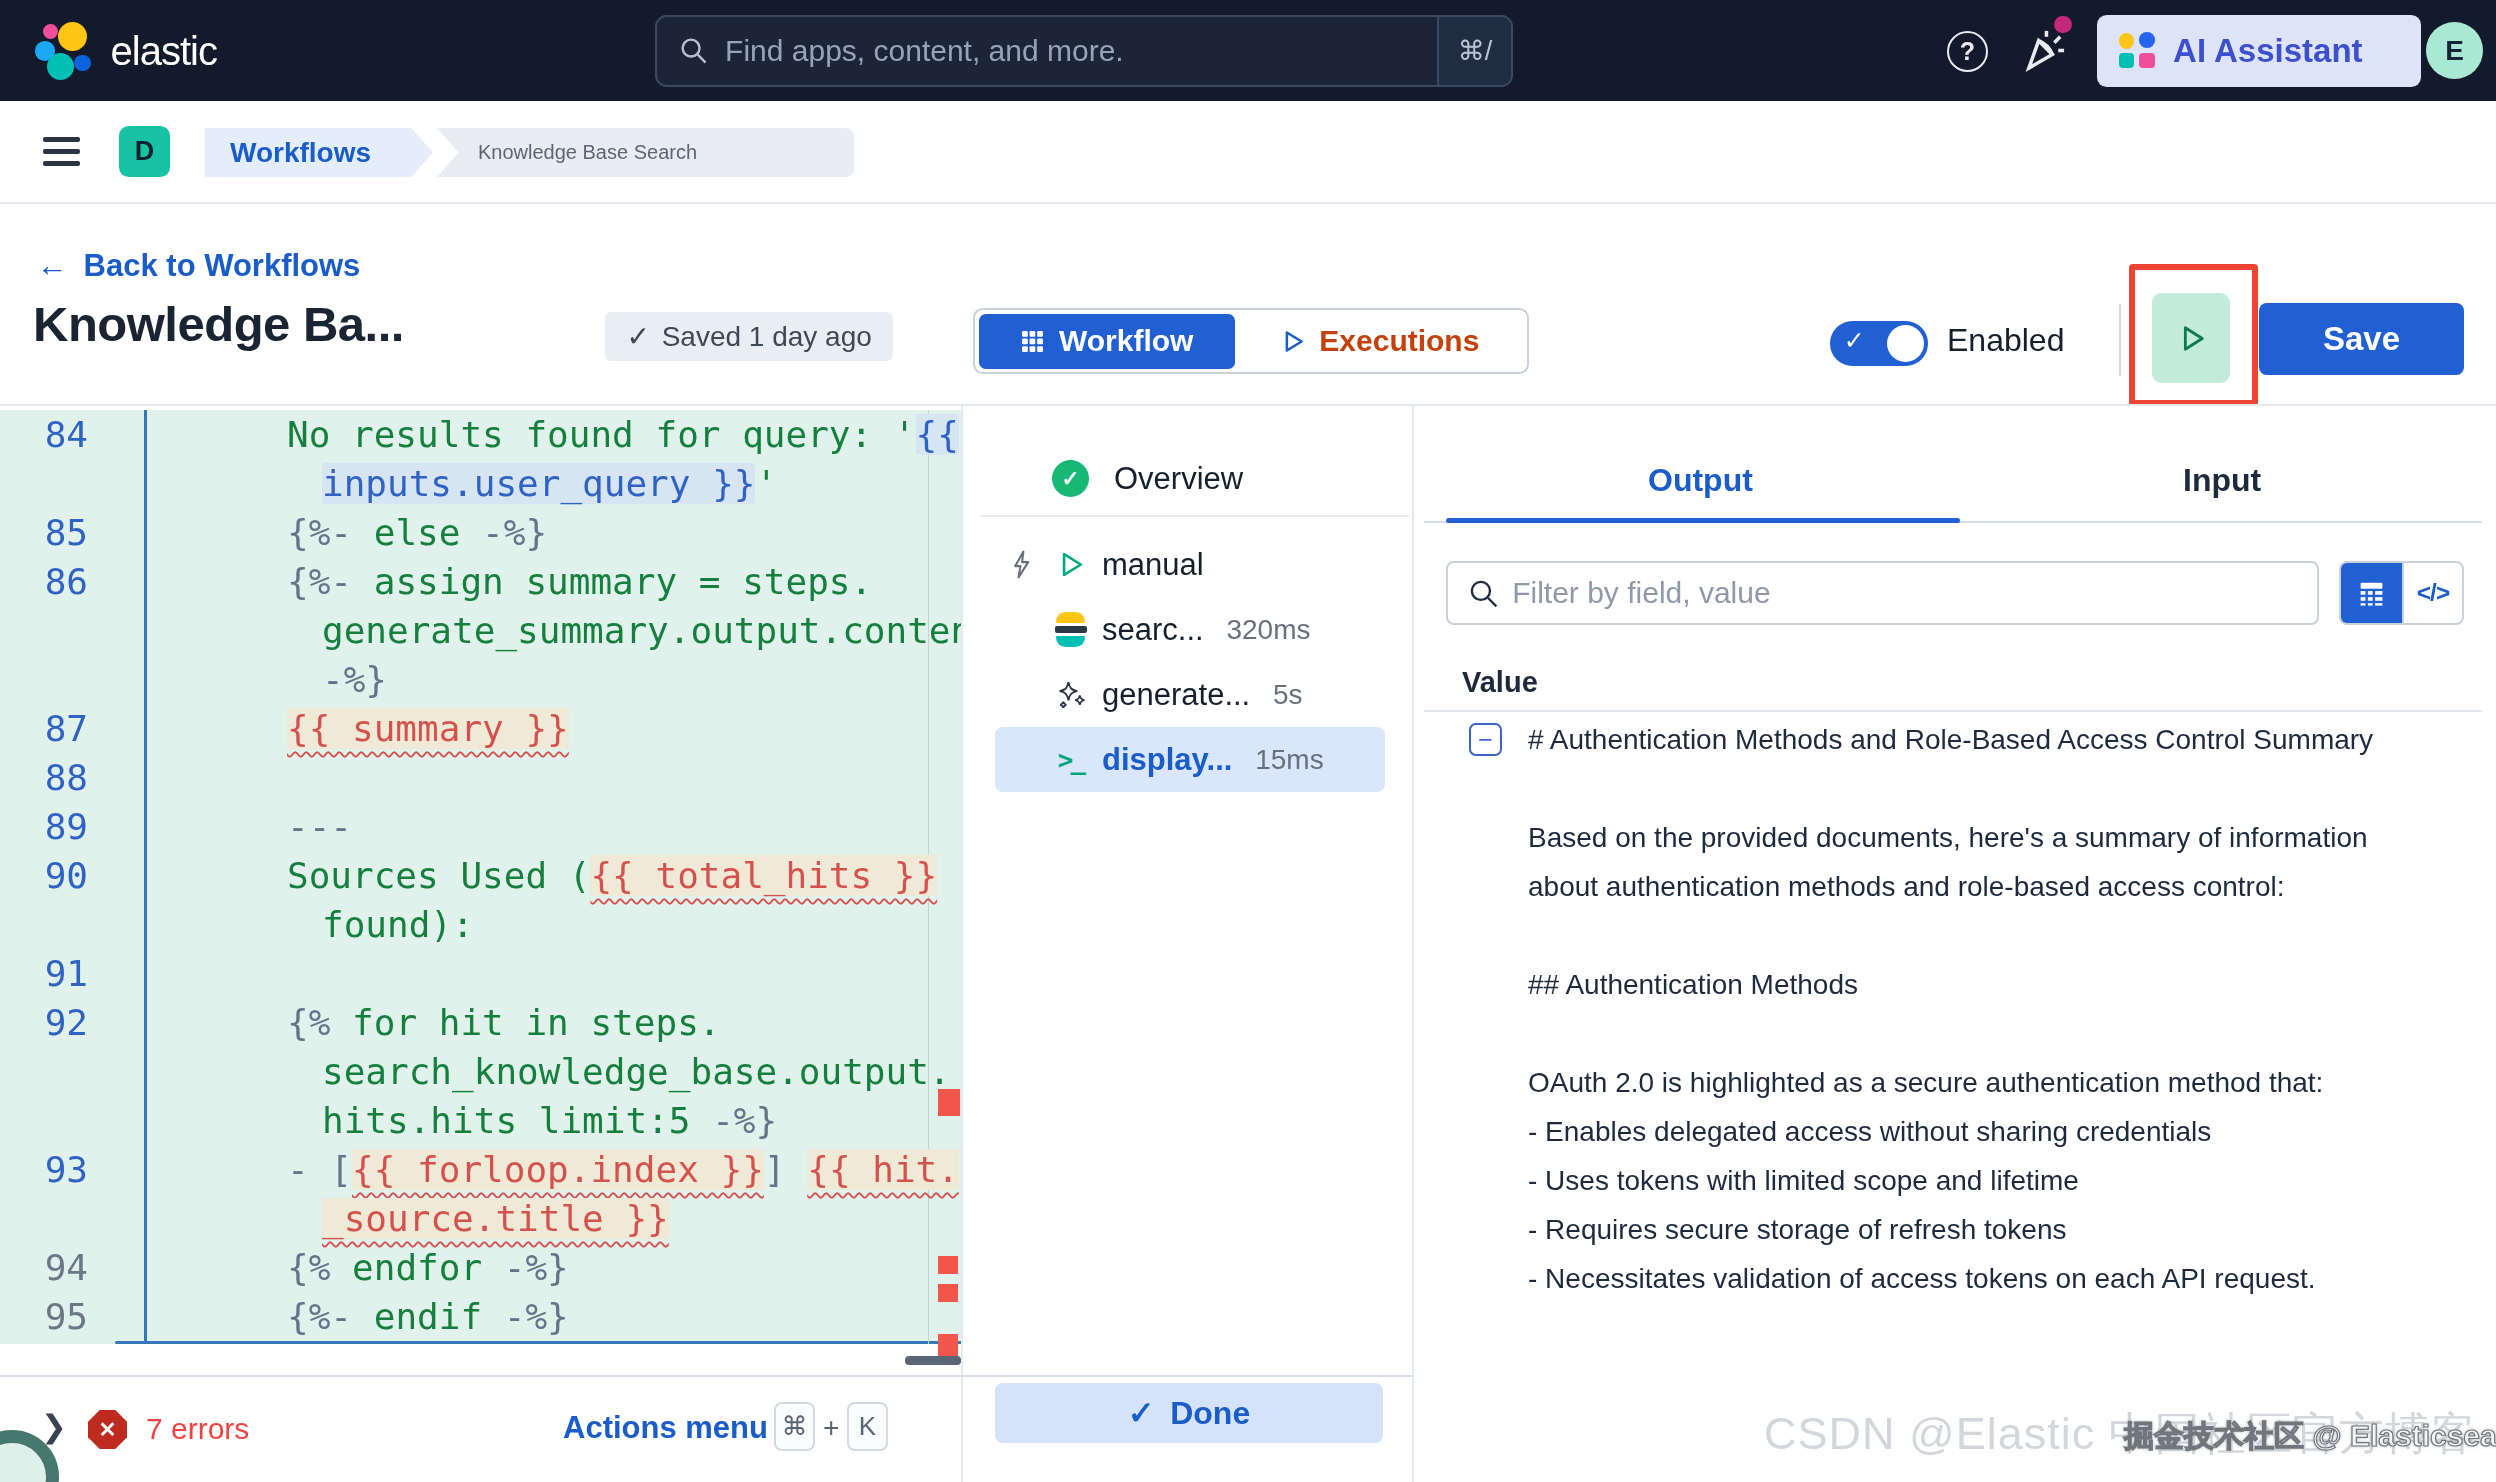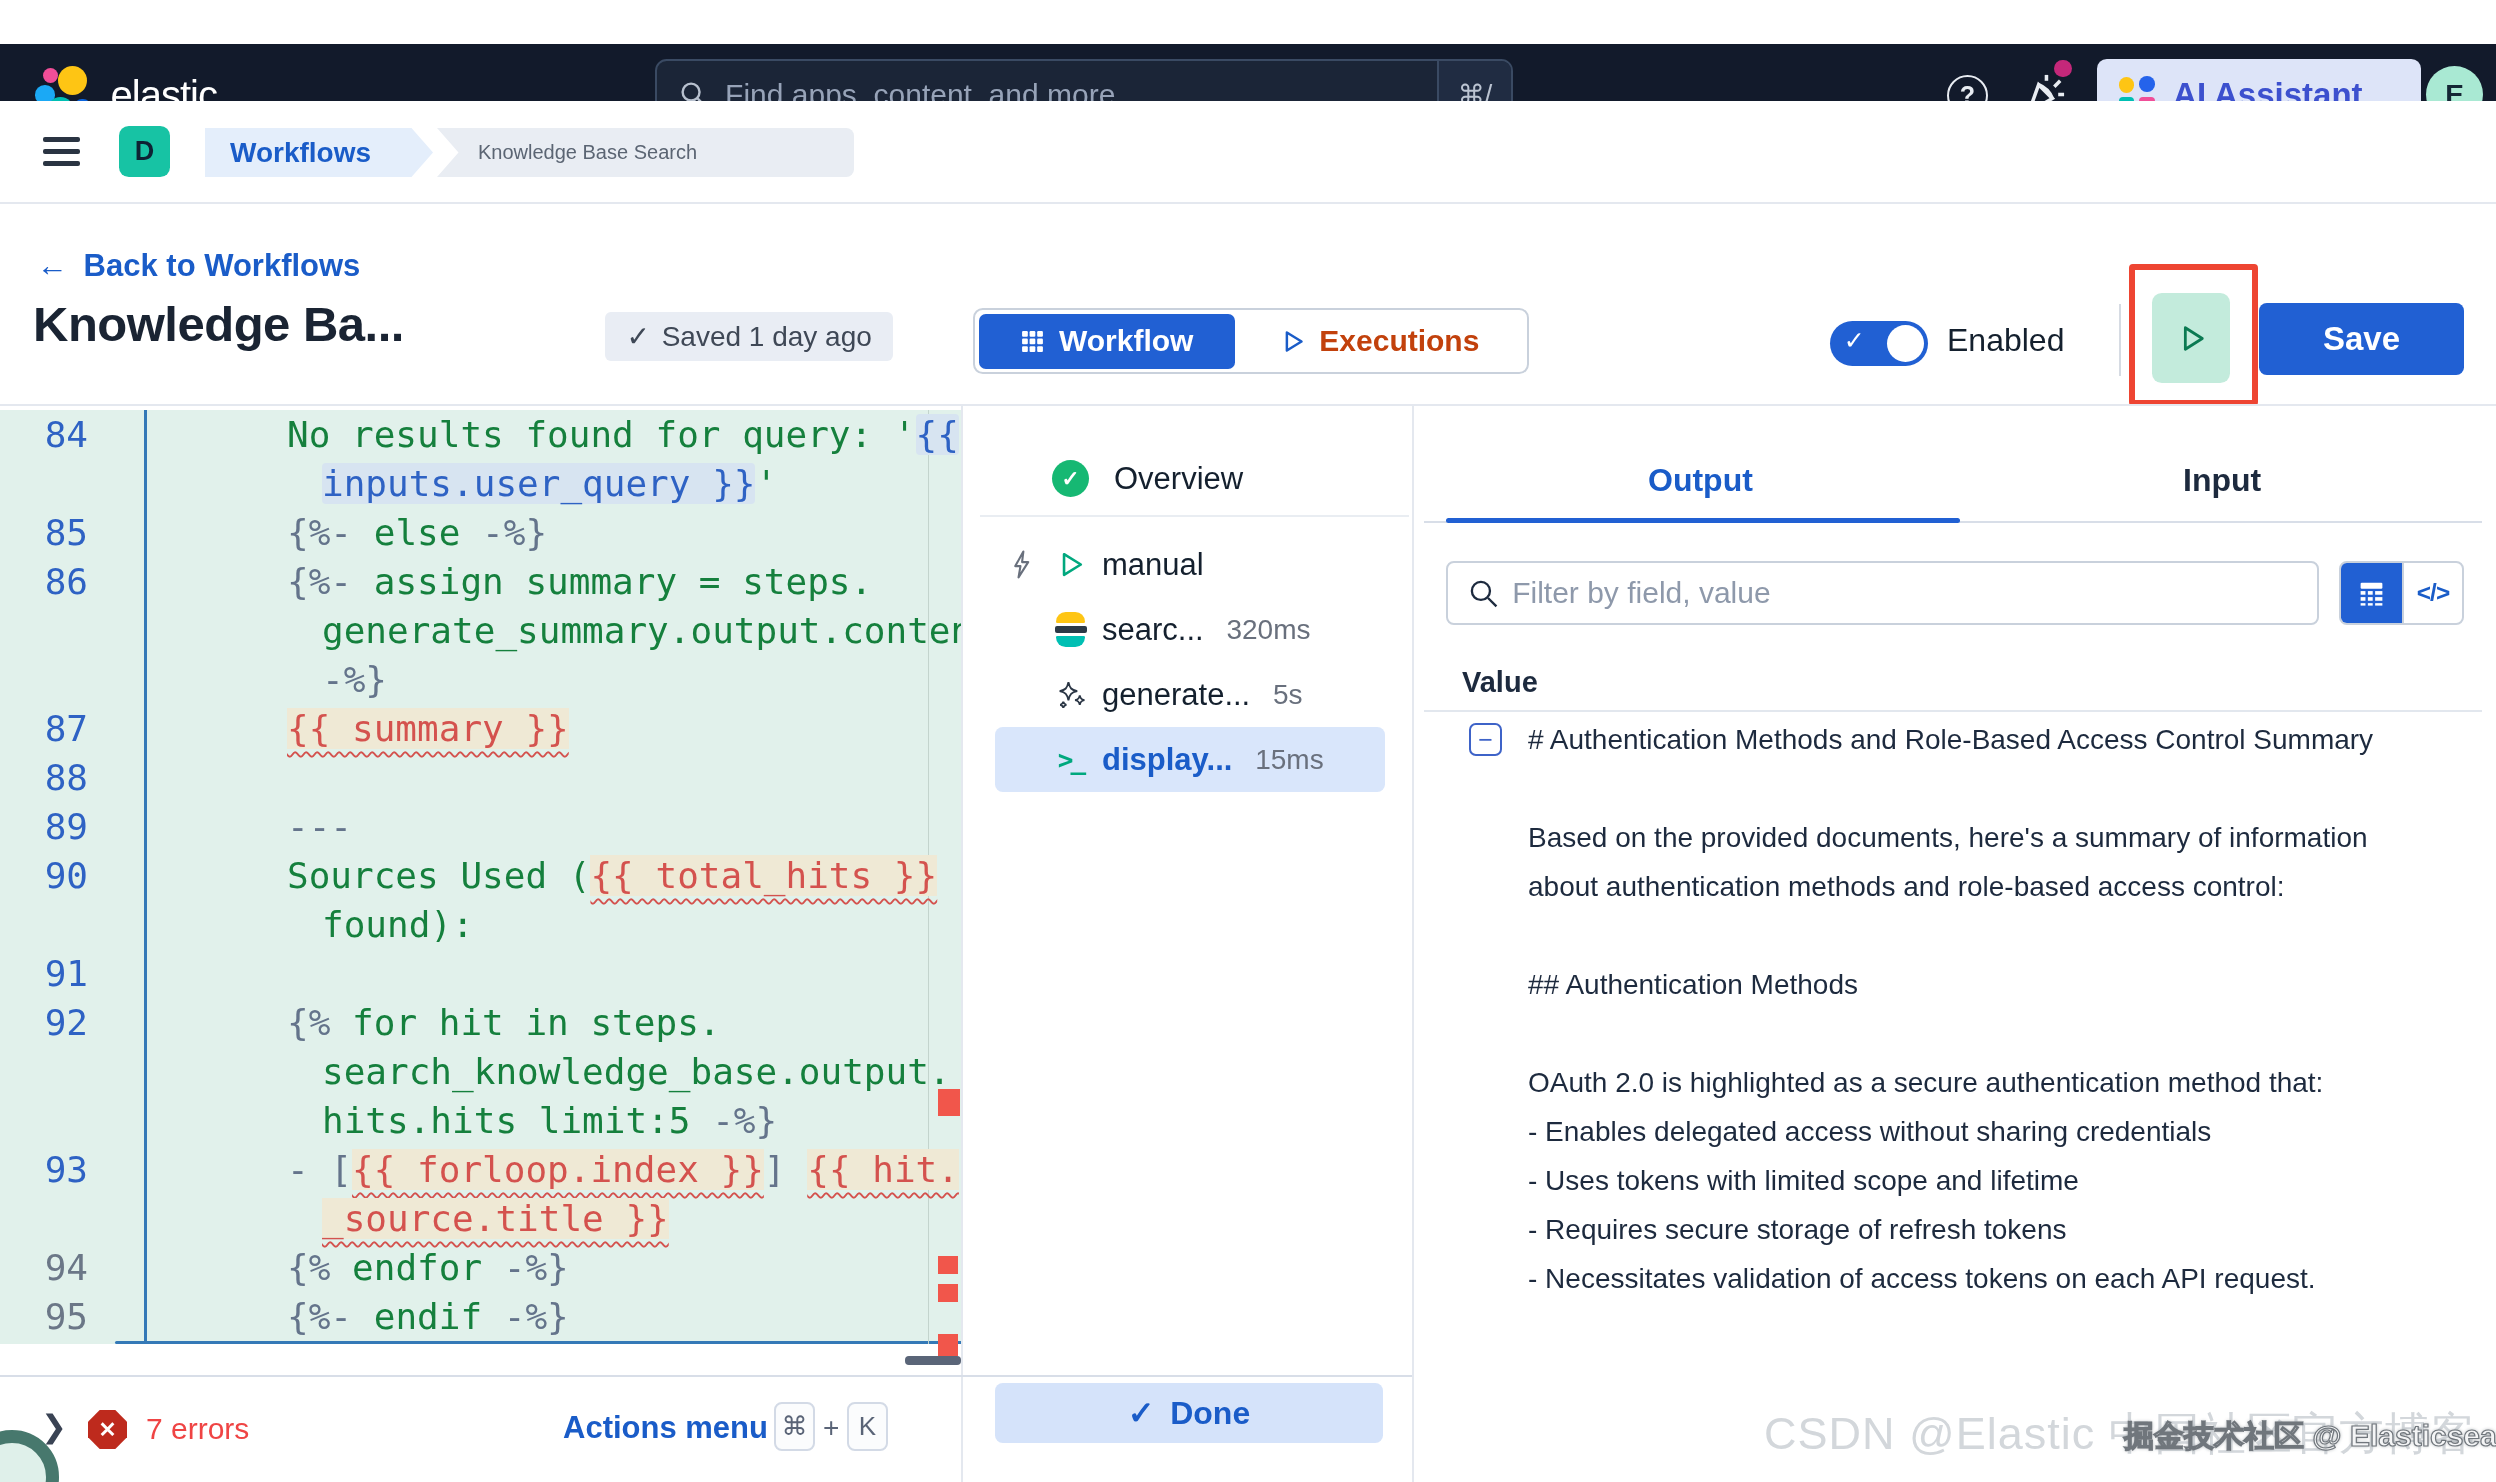--- a/index.html
+++ b/index.html
@@ -2,21 +2,21 @@
 <html><head>
 <meta charset="utf-8">
 <style>
   * { margin:0; padding:0; box-sizing:border-box; }
   html,body { width:2497px; height:1482px; }
   body { font-family:"Liberation Sans", sans-serif; background:#fff; }
   .screen { position:relative; width:2497px; height:1482px; overflow:hidden; background:#fff; }
   .abs { position:absolute; }
 
   
-  .topbar { left:0; top:0; width:2497px; height:101px; background:#121A2B; display:flex; align-items:center;margin-top:44px; }
+  .topbar { left:0; top:0; width:2497px; height:101px; background:#121A2B; display:flex; align-items:center; }
   .logo { position:absolute; left:35px; top:21.5px; display:flex; align-items:center; gap:15.6px; }
   .logo-cluster { position:relative; width:60px; height:60px; }
   .logo-cluster i { position:absolute; border-radius:50%; }
   .logo-text { color:#fff; font-size:40px; font-weight:500; letter-spacing:-1px; }
   .hdr-search { position:absolute; left:655px; top:14.6px; width:858px; height:72px; background:#1B2537; border:2px solid #3A4A63; border-radius:11.7px; display:flex; align-items:center; }
   .hdr-search input { flex:1; background:transparent; border:none; outline:none; color:#E6EBF2; font-size:30px; padding-left:17.6px; font-family:"Liberation Sans",sans-serif; }
   .hdr-search input::placeholder { color:#97A3B8; }
   .hdr-shortcut { width:74px; height:100%; border-left:2px solid #3A4A63; background:#202C42; border-radius:0 9.8px 9.8px 0; color:#BBC4D2; font-size:27px; display:flex; align-items:center; justify-content:center; }
   .help-btn { left:1947px; top:31px; width:41px; height:41px; border:2.9px solid #E8ECF2; border-radius:50%; color:#E8ECF2; font-size:25px; font-weight:700; display:flex; align-items:center; justify-content:center; }
   .horn { left:2021px; top:27px; width:47px; height:47px; }

